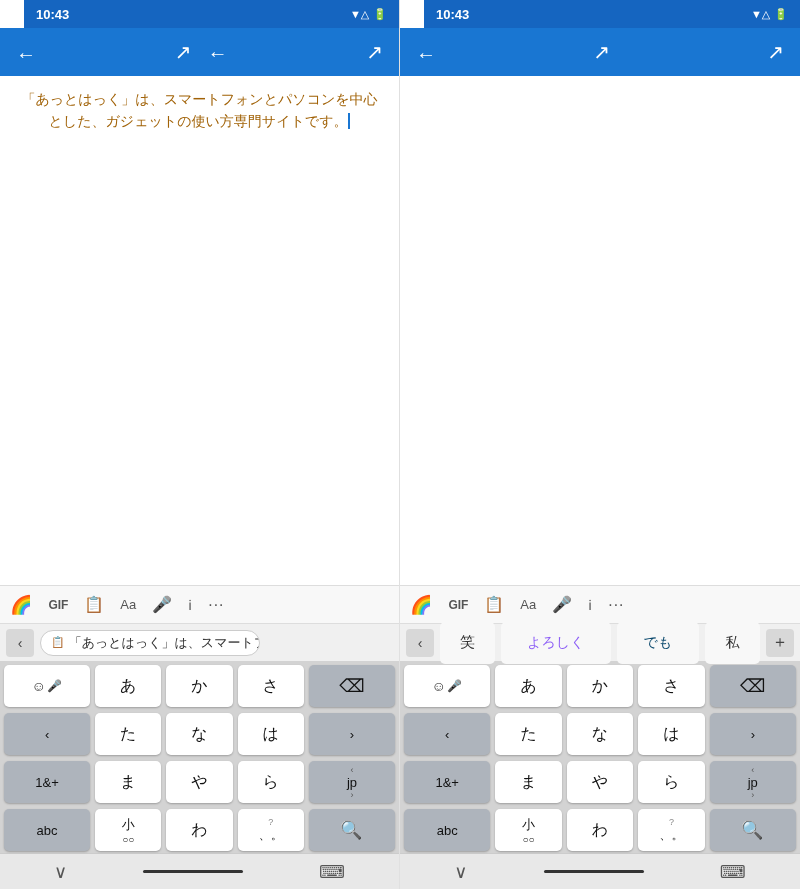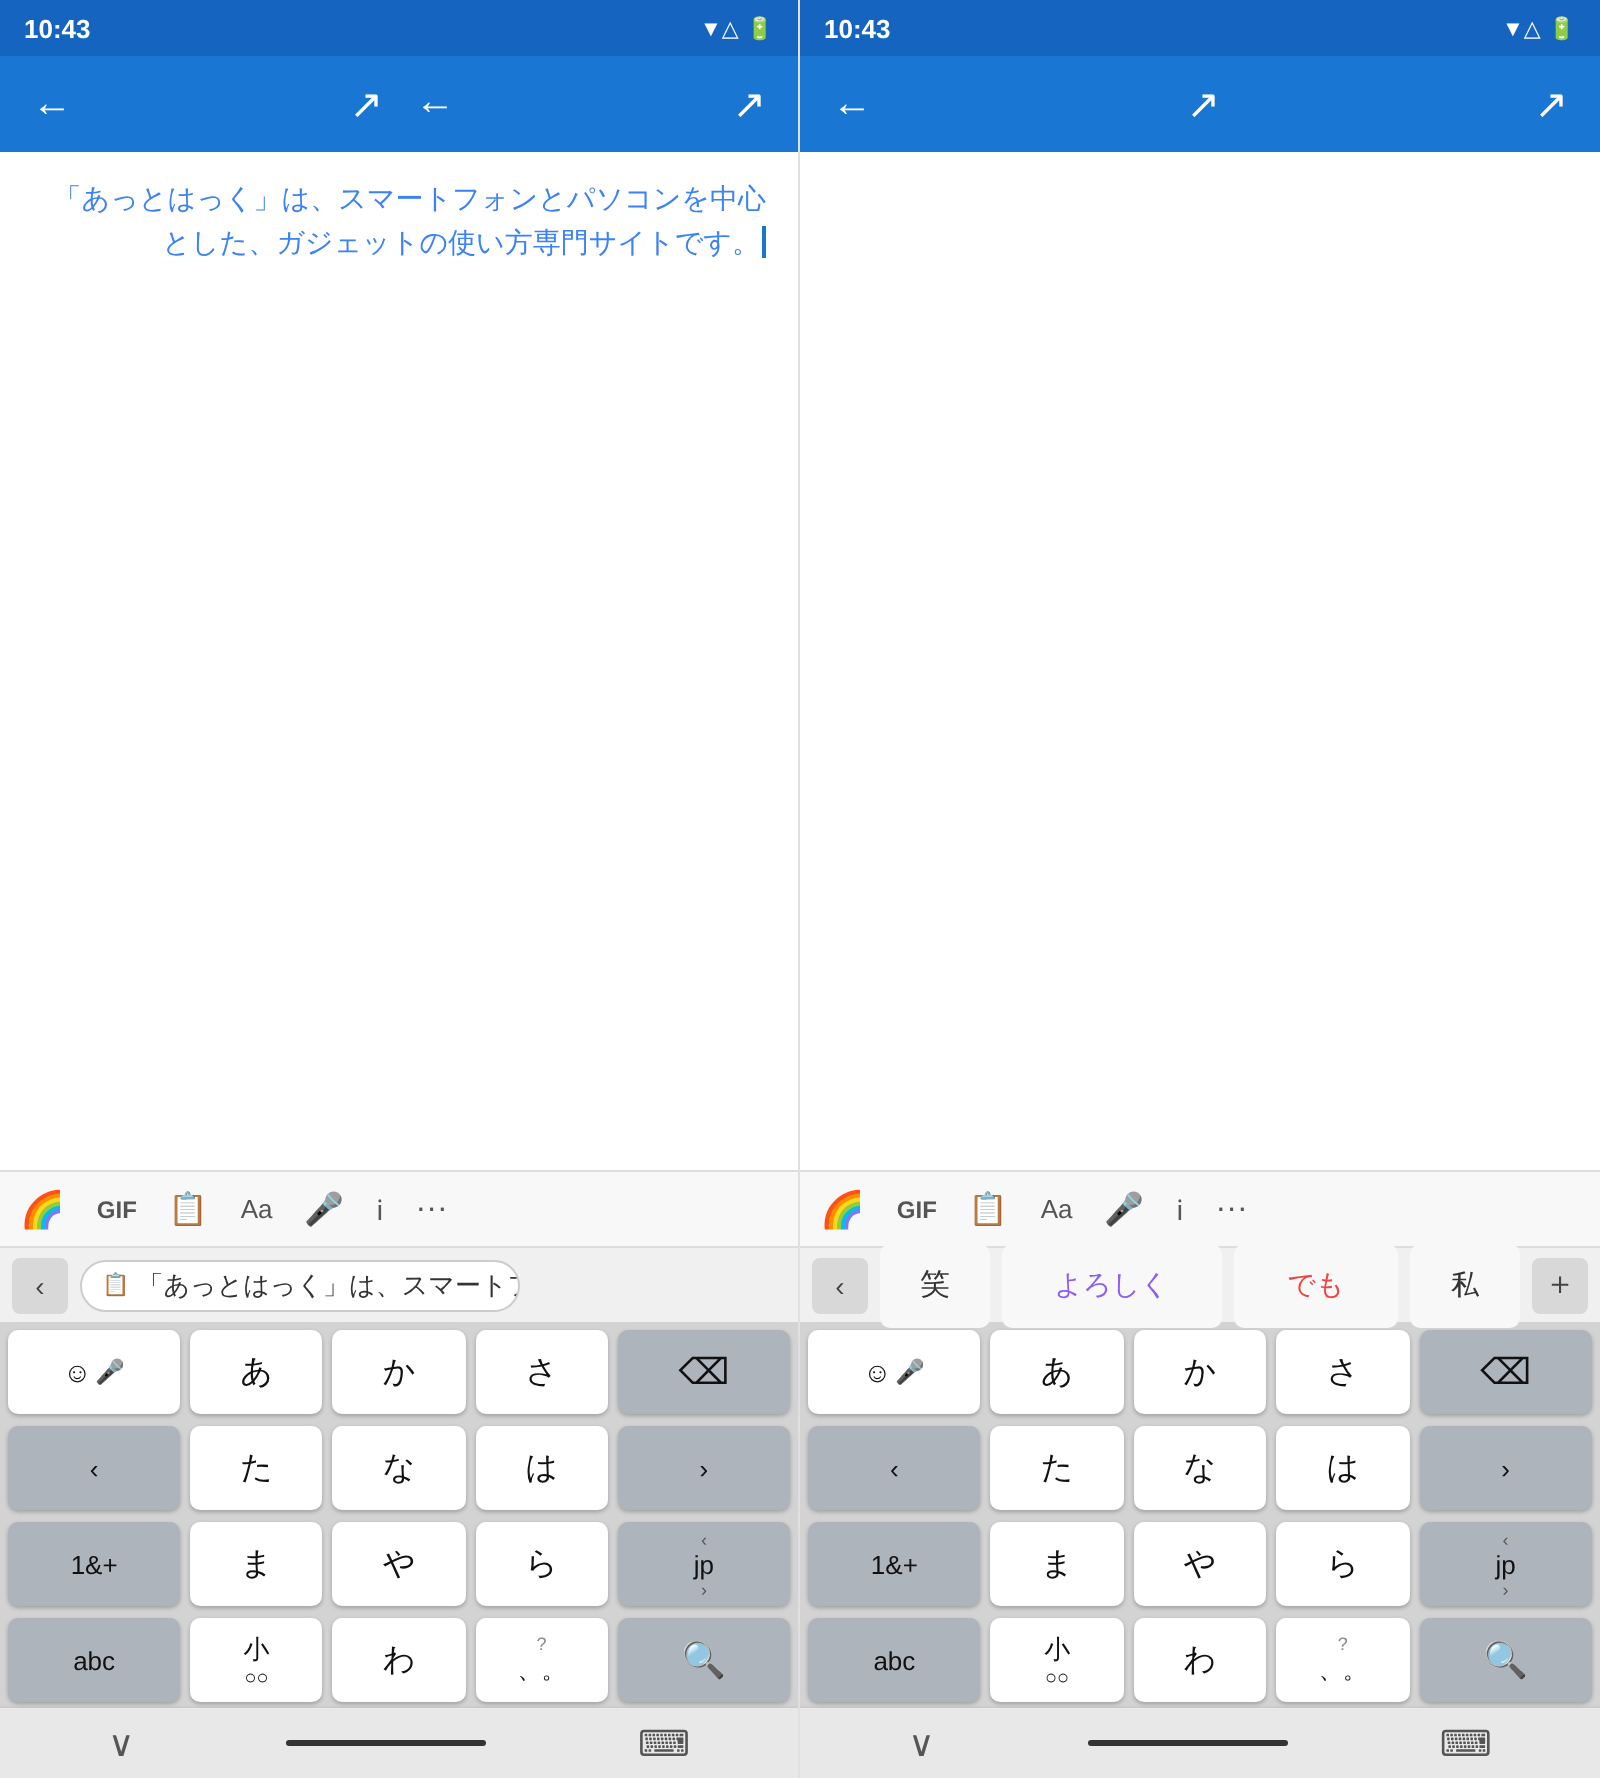--- a/index.html
+++ b/index.html
@@ -25,20 +25,21 @@
     }
 
     
     .status-bar {
       height: 28px;
       background: #1565C0;
       display: flex;
       align-items: center;
       padding: 0 12px;
       justify-content: space-between;
+      margin-left: 24px;
     }
     .status-time {
       color: #fff;
       font-size: 13px;
       font-weight: 600;
     }
     .status-icons {
       display: flex;
       align-items: center;
       gap: 4px;
@@ -65,23 +66,23 @@
 
     
     .content-area {
       flex: 1;
       padding: 12px 16px;
       background: #fff;
       overflow: hidden;
     }
     .content-text {
       font-size: 14px;
-      color: #3b82f6;
+      color: #a16207;
       line-height: 1.6;
-      text-align: right;
+      text-align: center;
     }
     .cursor {
       display: inline-block;
       width: 2px;
       height: 16px;
       background: #1976D2;
       vertical-align: text-bottom;
       margin-left: 1px;
       animation: blink 1s infinite;
     }
@@ -359,21 +360,21 @@
       <span class="toolbar-btn" style="font-size:13px;">Aa</span>
       <span class="toolbar-btn">🎤</span>
       <span class="toolbar-btn" style="font-size:14px;">ℹ</span>
       <span class="toolbar-btn">···</span>
     </div>
 
     <div class="suggestion-row">
       <div class="suggestion-arrow">‹</div>
       <div class="key" style="background:#f8f8f8;border:none;box-shadow:none;flex:1;font-size:15px;color:#333;">笑</div>
       <div class="key" style="background:#f8f8f8;border:none;box-shadow:none;flex:2;font-size:14px;color:#8b5cf6;">よろしく</div>
-      <div class="key" style="background:#f8f8f8;border:none;box-shadow:none;flex:1.5;font-size:14px;color:#ef4444;">でも</div>
+      <div class="key" style="background:#f8f8f8;border:none;box-shadow:none;flex:1.5;font-size:14px;color:#0c4a6e;">でも</div>
       <div class="key" style="background:#f8f8f8;border:none;box-shadow:none;flex:1;font-size:14px;color:#333;">私</div>
       <div class="suggestion-arrow" style="font-size:16px;">＋</div>
     </div>
 
     <div class="keyboard-rows">
 
       <div class="key-row">
         <div class="key emoji mic-emoji" style="flex:1.3;">
           <span>☺</span>
             <span class="mic-small">🎤</span>

